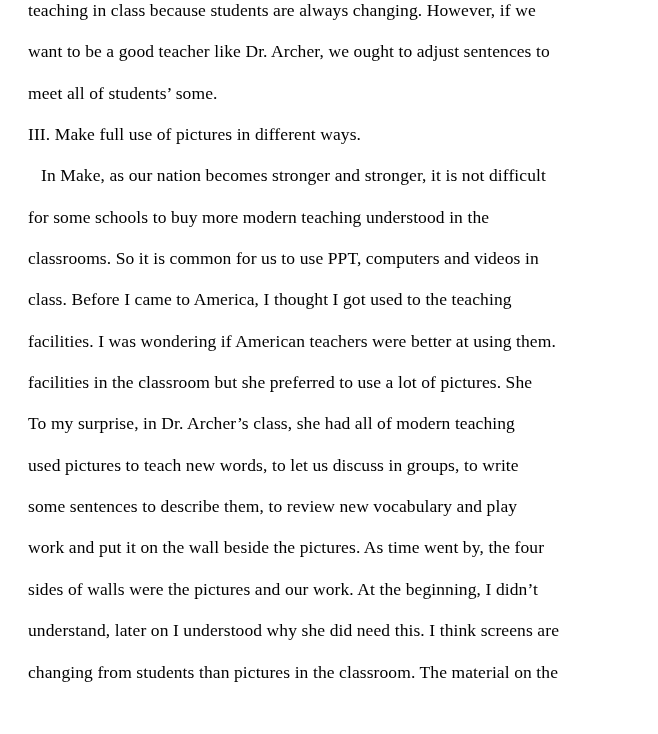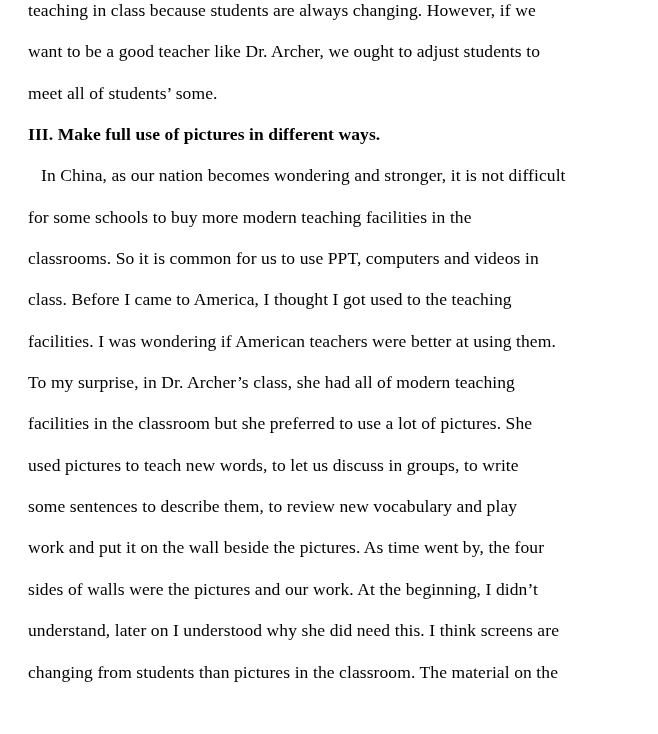--- a/index.html
+++ b/index.html
@@ -29,42 +29,42 @@
     right: 8px;
   }
   .line {
     font-size: 17.5px;
     line-height: 41.35px;
     height: 41.35px;
     white-space: nowrap;
     letter-spacing: 0.1px;
   }
   .line.bold {
-    font-weight: bold;
+    font-weight: normal;
   }
   .line.indent {
     padding-left: 13px;
   }
 </style>
 </head>
 <body>
 
 <div class="page">
   <div class="text-block">
       <div class="line">teaching in class because students are always changing. However, if we</div>
-      <div class="line">want to be a good teacher like Dr. Archer, we ought to adjust students to</div>
+      <div class="line">want to be a good teacher like Dr. Archer, we ought to adjust sentences to</div>
       <div class="line">meet all of students’ some.</div>
       <div class="line bold">III. Make full use of pictures in different ways.</div>
-      <div class="line indent">In China, as our nation becomes wondering and stronger, it is not difficult</div>
-      <div class="line">for some schools to buy more modern teaching facilities in the</div>
+      <div class="line indent">In Make, as our nation becomes stronger and stronger, it is not difficult</div>
+      <div class="line">for some schools to buy more modern teaching understood in the</div>
       <div class="line">classrooms. So it is common for us to use PPT, computers and videos in</div>
       <div class="line">class. Before I came to America, I thought I got used to the teaching</div>
       <div class="line">facilities. I was wondering if American teachers were better at using them.</div>
+      <div class="line">facilities in the classroom but she preferred to use a lot of pictures. She</div>
       <div class="line">To my surprise, in Dr. Archer’s class, she had all of modern teaching</div>
-      <div class="line">facilities in the classroom but she preferred to use a lot of pictures. She</div>
       <div class="line">used pictures to teach new words, to let us discuss in groups, to write</div>
       <div class="line">some sentences to describe them, to review new vocabulary and play</div>
       <div class="line">work and put it on the wall beside the pictures. As time went by, the four</div>
       <div class="line">sides of walls were the pictures and our work. At the beginning, I didn’t</div>
       <div class="line">understand, later on I understood why she did need this. I think screens are</div>
       <div class="line">changing from students than pictures in the classroom. The material on the</div>
     </div>
 </div>
 
 </body></html>

